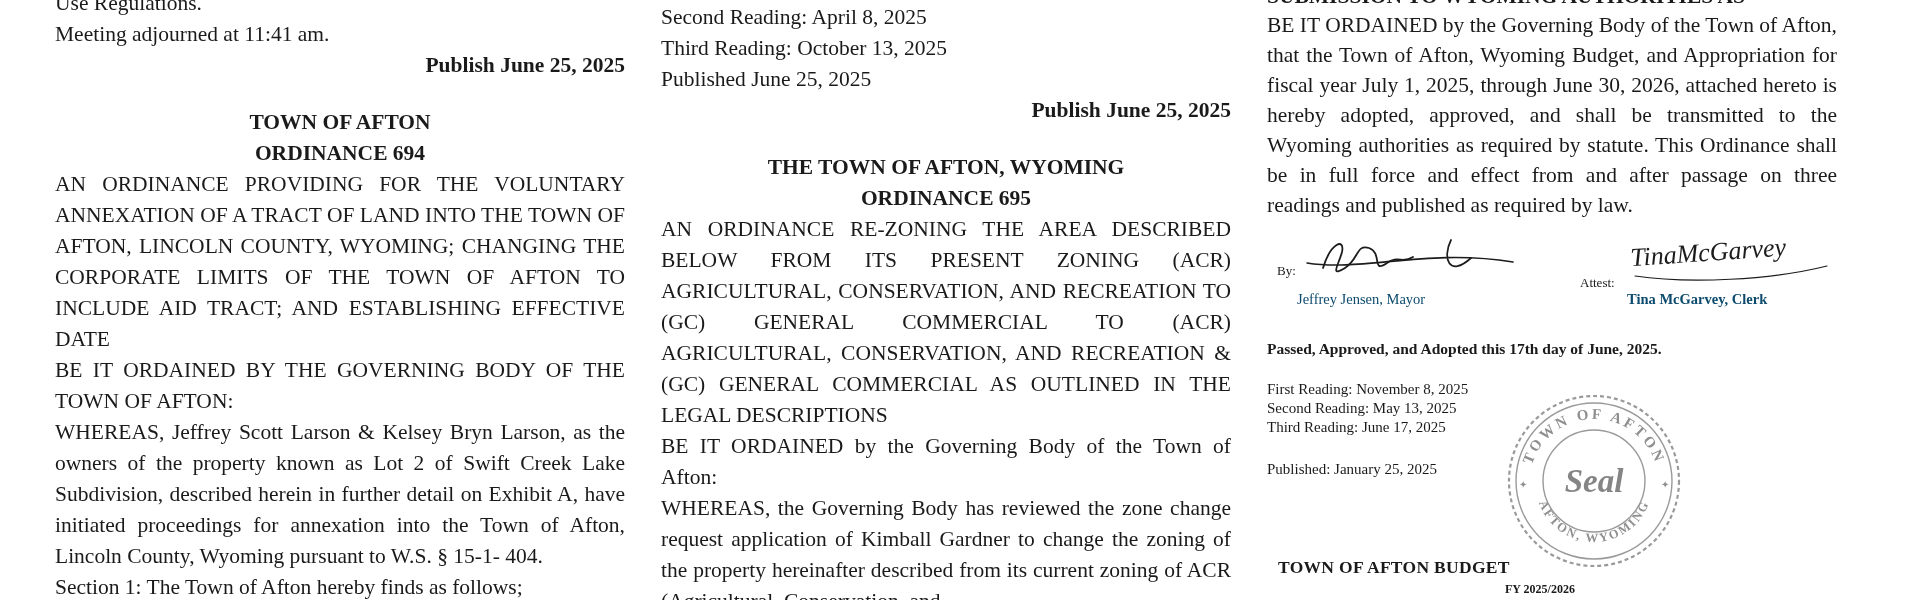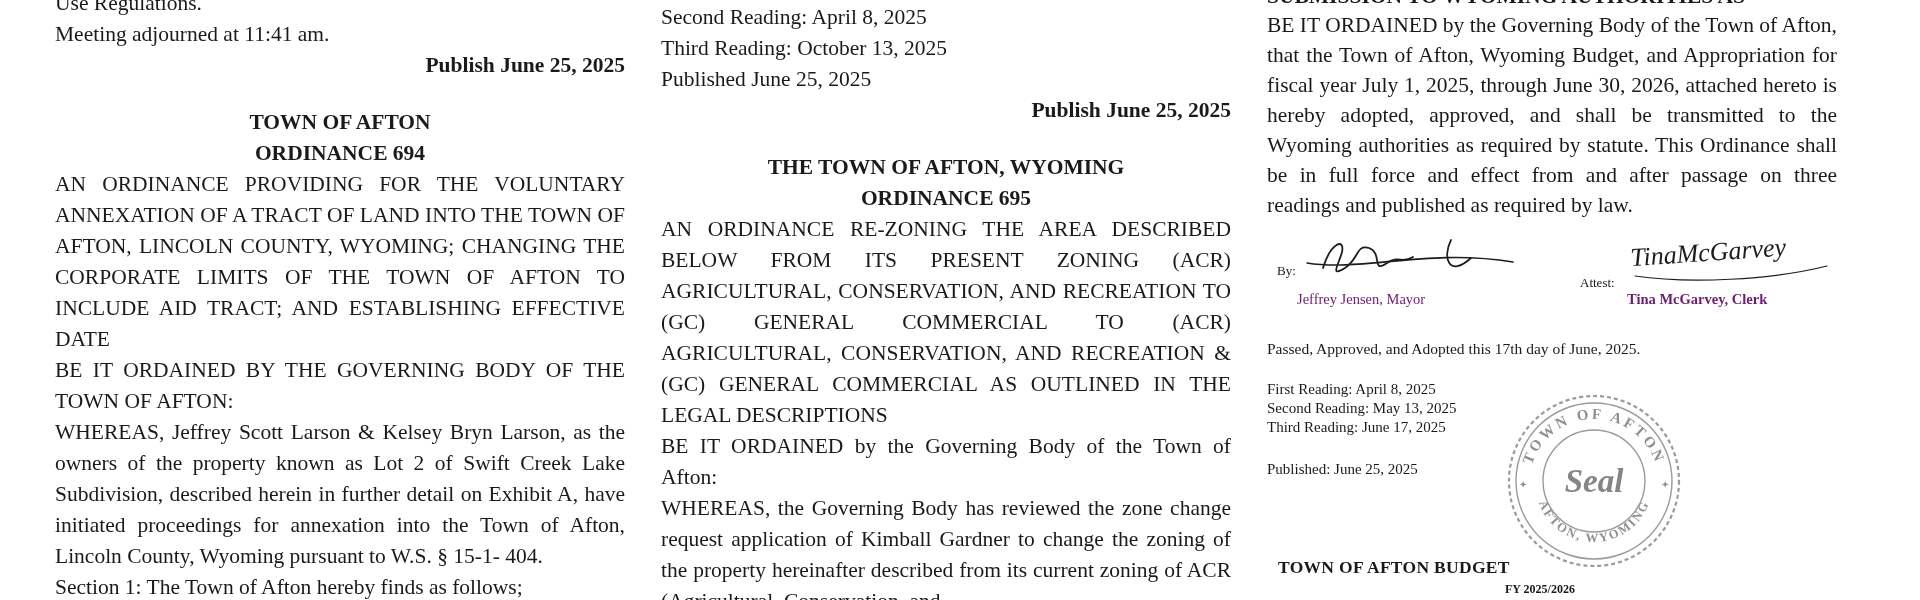--- a/index.html
+++ b/index.html
@@ -14,22 +14,22 @@
   #col3 { left:1267px; top:0; line-height:30px; }
   .just   { text-align:justify; text-justify:inter-word; }
   .bold   { font-weight:bold; }
   .center { text-align:center; }
   .right  { text-align:right; }
   .gap26  { height:26px; }
   .clip-top { height:10px; overflow:hidden; }
   .clip-top > div { transform:translateY(-19px); }
   .sig-block { position:relative; height:76px; margin-top:16px; }
   .sig-label { position:absolute; font-size:13px; }
-  .sig-name  { position:absolute; font-size:14.5px; color:#701a75; white-space:nowrap; }
-  .passed  { font-size:15.5px; margin-top:22px; }
+  .sig-name  { position:absolute; font-size:14.5px; color:#0c4a6e; white-space:nowrap; }
+  .passed  { font-size:15.5px; margin-top:22px;font-weight:bold; }
   .readings-sm { font-size:15px; line-height:19px; margin-top:16px; }
   .published-sm { font-size:15px; margin-top:17px; }
   .seal { position:absolute; left:1505px; top:392px; }
   .budget-title { position:absolute; left:1278px; top:557px; font-weight:bold; font-size:17.5px; letter-spacing:0.3px; }
   .budget-fy    { position:absolute; left:1505px; top:582px; font-weight:bold; font-size:12px; }
   svg text { font-family:"Liberation Serif", serif; }
 </style>
 </head>
 <body>
 
@@ -80,26 +80,26 @@
       <svg style="position:absolute; left:358px; top:-2px;" width="210" height="56" viewBox="0 0 210 56">
         <text x="6" y="32" font-size="26" font-style="italic" fill="#1c1c1c" transform="rotate(-4 10 32)">TinaMcGarvey</text>
         <path d="M10 42 C 64 50, 146 46, 202 32" stroke="#1c1c1c" stroke-width="1.2" fill="none" stroke-linecap="round"></path>
       </svg>
       <span class="sig-name" style="left:360px; top:48px;font-weight:bold;">Tina McGarvey, Clerk</span>
     </div>
 
     <div class="passed">Passed, Approved, and Adopted this 17th day of June, 2025.</div>
 
     <div class="readings-sm">
-      <div>First Reading: April 8, 2025</div>
+      <div>First Reading: November 8, 2025</div>
       <div>Second Reading: May 13, 2025</div>
       <div>Third Reading: June 17, 2025</div>
     </div>
 
-    <div class="published-sm">Published: June 25, 2025</div>
+    <div class="published-sm">Published: January 25, 2025</div>
   </div>
 
   <svg class="seal" width="178" height="178" viewBox="0 0 178 178">
     <defs>
       <path id="sealTopArc" d="M 24 92 A 65 65 0 1 1 154 92" fill="none"></path>
       <path id="sealBottomArc" d="M 31 92 A 58 58 0 0 0 147 92" fill="none"></path>
     </defs>
     <circle cx="89" cy="89" r="85" fill="none" stroke="#9a9a9a" stroke-width="2.2" stroke-dasharray="4 3"></circle>
     <circle cx="89" cy="89" r="78" fill="none" stroke="#9a9a9a" stroke-width="1.4"></circle>
     <circle cx="89" cy="89" r="51" fill="none" stroke="#9a9a9a" stroke-width="1.4"></circle>

